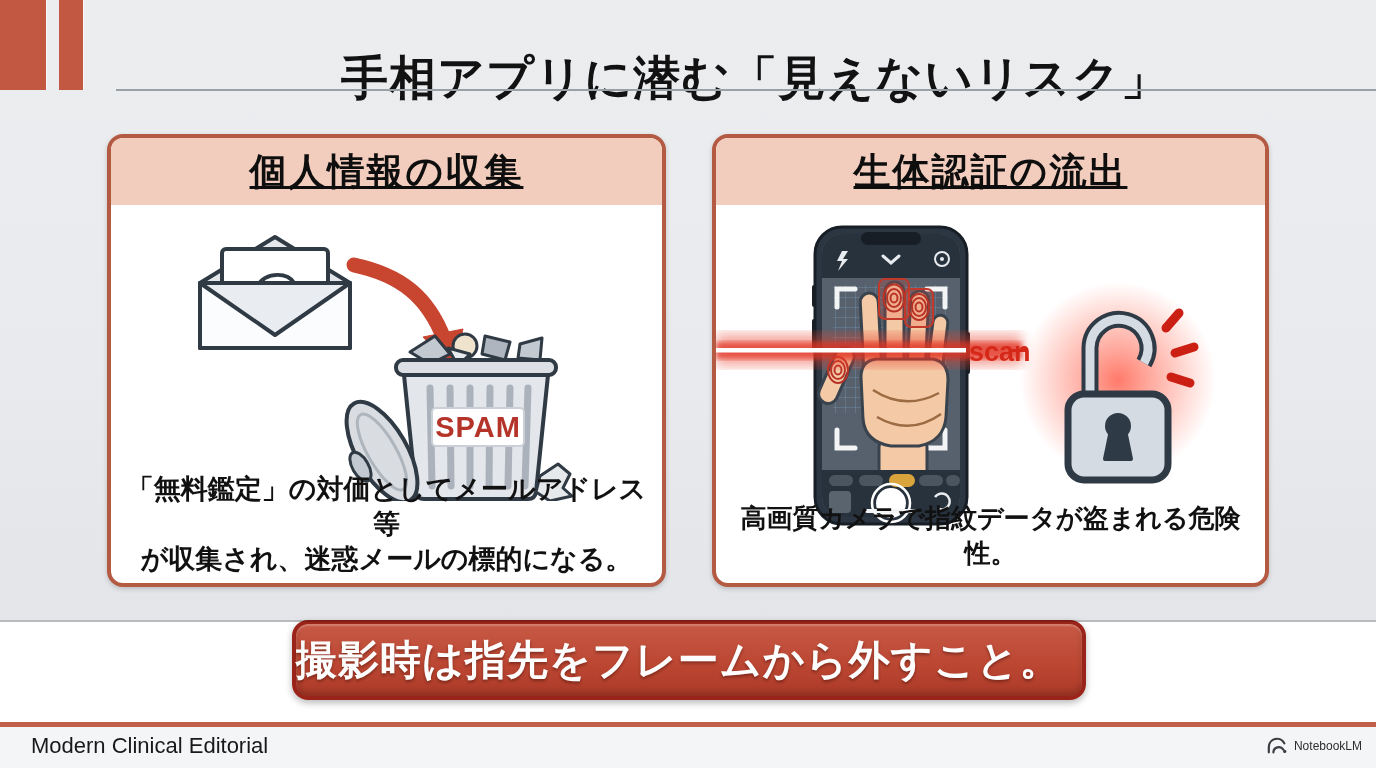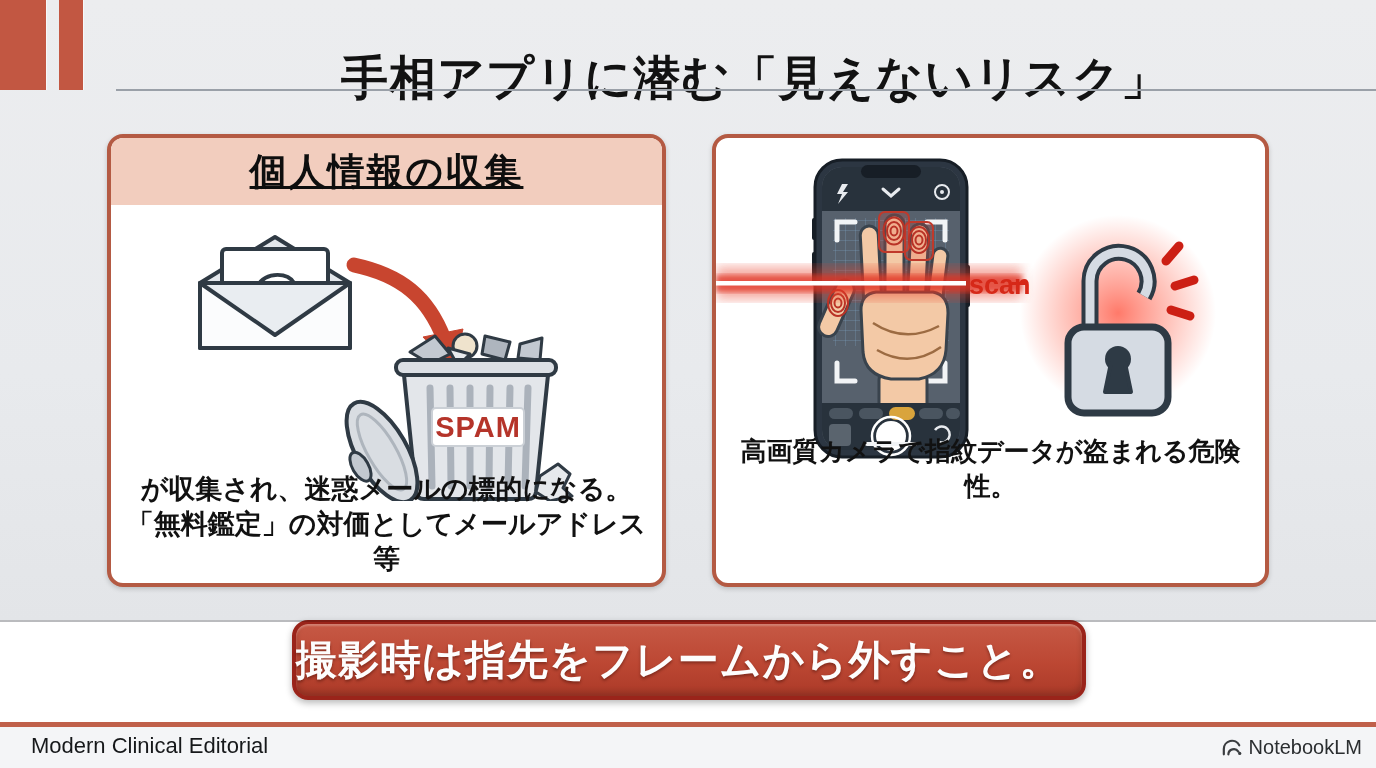--- a/index.html
+++ b/index.html
@@ -40,21 +40,21 @@
           box-shadow:0 3px 7px rgba(0,0,0,.28), inset 0 2px 2px rgba(255,255,255,.25), inset 0 -4px 6px rgba(0,0,0,.18);
           display:flex;align-items:center;justify-content:flex-start;
           color:#FDFDFD;font-size:41px;font-weight:900;letter-spacing:1px;
           text-shadow:0 2px 3px rgba(60,10,5,.45);}
 
   
   .footer-rule{position:absolute;left:0;top:722px;width:1376px;height:5px;background:#C0604A;}
   .footer{position:absolute;left:0;top:727px;width:1376px;height:41px;background:#F4F5F7;}
   .footer-brand{position:absolute;left:31px;top:6px;font-size:22px;font-weight:400;color:#16181A;}
   .footer-logo{position:absolute;right:14px;top:9px;display:flex;align-items:center;gap:6px;
-               font-size:20px;font-weight:500;color:#2B2E30;}
+               font-size:12px;font-weight:500;color:#2B2E30;}
   .bottom-edge{position:absolute;left:0;bottom:0;width:1376px;height:2px;background:rgba(0,0,0,.18);}
 </style>
 </head>
 <body>
 
 <div class="slide">
 
   <div class="accent-bar b1"></div>
   <div class="accent-bar b2"></div>
 
@@ -99,27 +99,28 @@
           <text x="88" y="103" text-anchor="middle" font-size="29" font-weight="900" letter-spacing="1" fill="#B5342A">SPAM</text>
           <polygon points="150,142 168,130 180,140 173,154 182,162 160,167 146,158" fill="#E6E9EC" stroke="#2F3A44" stroke-width="3" stroke-linejoin="round"></polygon>
           <g transform="translate(-8,118) rotate(-30)">
             <ellipse cx="0" cy="0" rx="25" ry="56" fill="#D9DDE2" stroke="#2F3A44" stroke-width="4"></ellipse>
             <ellipse cx="0" cy="0" rx="14" ry="43" fill="none" stroke="#AEB5BD" stroke-width="3"></ellipse>
             <ellipse cx="-26" cy="2" rx="8" ry="16" fill="#C3C9D0" stroke="#2F3A44" stroke-width="3"></ellipse>
           </g>
         </g>
       </svg>
       <div class="caption left-cap">
+        <div>「無料鑑定」の対価としてメールアドレス等</div>
         <div>が収集され、迷惑メールの標的になる。</div>
-        <div>「無料鑑定」の対価としてメールアドレス等</div>
       </div>
     </div>
   </div>
 
   <div class="card right">
+    <div class="card-header">生体認証の流出</div>
     <div class="card-body">
       <svg width="549" height="332" viewBox="0 0 549 332">
         <defs>
           <pattern id="grid" width="10" height="10" patternUnits="userSpaceOnUse">
             <path d="M10,0 H0 V10" fill="none" stroke="#7FA6C6" stroke-width="1" stroke-opacity="0.55"></path>
           </pattern>
           <radialGradient id="glow">
             <stop offset="0%" stop-color="#FF4D38" stop-opacity="0.75"></stop>
             <stop offset="55%" stop-color="#FF6A55" stop-opacity="0.38"></stop>
             <stop offset="100%" stop-color="#FF6A55" stop-opacity="0"></stop>

